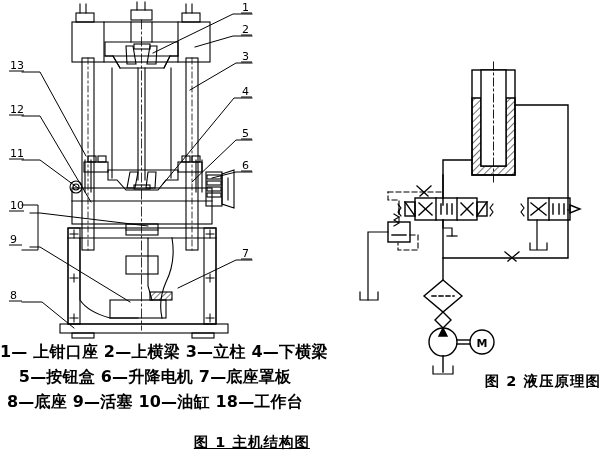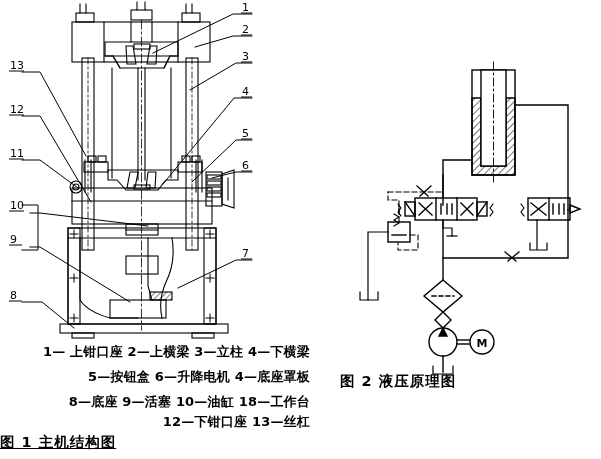--- a/index.html
+++ b/index.html
@@ -4,27 +4,27 @@
 <style>
   html,body{margin:0;padding:0;background:#ffffff;}
   body{
     width:601px;height:459px;position:relative;overflow:hidden;
     font-family:"DejaVu Sans","Liberation Sans",sans-serif;
     color:#000;
   }
   #figure-root{position:absolute;left:0;top:0;width:601px;height:459px;}
   svg{display:block;}
   .cap{
-    position:absolute;text-align:left;
+    position:absolute;text-align:right;
     font-family:"DejaVu Sans","Liberation Sans",sans-serif;
     color:#000;white-space:nowrap;
   }
   .legend-line{
-    font-size:13px;font-weight:bold;letter-spacing:0.2px;
-    line-height:25px;width:310px;left:0;text-align:right;
+    font-size:16px;font-weight:bold;letter-spacing:0.2px;
+    line-height:25px;width:310px;left:0;text-align:center;
   }
   .fig-title{
     font-size:14.5px;font-weight:bold;letter-spacing:1px;
   }
   .fig1-title{width:310px;left:0;top:433px;text-decoration:underline;}
   .fig2-title{width:261px;left:340px;top:372px;}
   .callout{
     font-family:"DejaVu Sans","Liberation Sans",sans-serif;
     font-size:11px;fill:#000;
   }
@@ -311,20 +311,19 @@
 
       <g>
         <path d="M433 366 L433 374 M453 366 L453 374 M433 374 L453 374" stroke-width="1.2"></path>
       </g>
     </g>
 
     <text x="482" y="347" text-anchor="middle" style="font-size:11px;font-weight:bold;font-family:'DejaVu Sans','Liberation Sans',sans-serif;fill:#000;">M</text>
   </svg>
 
   <div class="cap legend-line" style="top:339px;">1— 上钳口座 2—上横梁 3—立柱 4—下横梁</div>
-  <div class="cap legend-line" style="top:364px;">5—按钮盒 6—升降电机 4—底座罩板</div>
+  <div class="cap legend-line" style="top:364px;">5—按钮盒 6—升降电机 7—底座罩板</div>
   <div class="cap legend-line" style="top:389px;">8—底座 9—活塞 10—油缸 18—工作台</div>
-  <div class="cap legend-line" style="top:409px;">12—下钳口座 13—丝杠</div>
 
   <div class="cap fig-title fig1-title">图 1   主机结构图</div>
   <div class="cap fig-title fig2-title">图 2   液压原理图</div>
 
 </div>
 
 </body></html>

